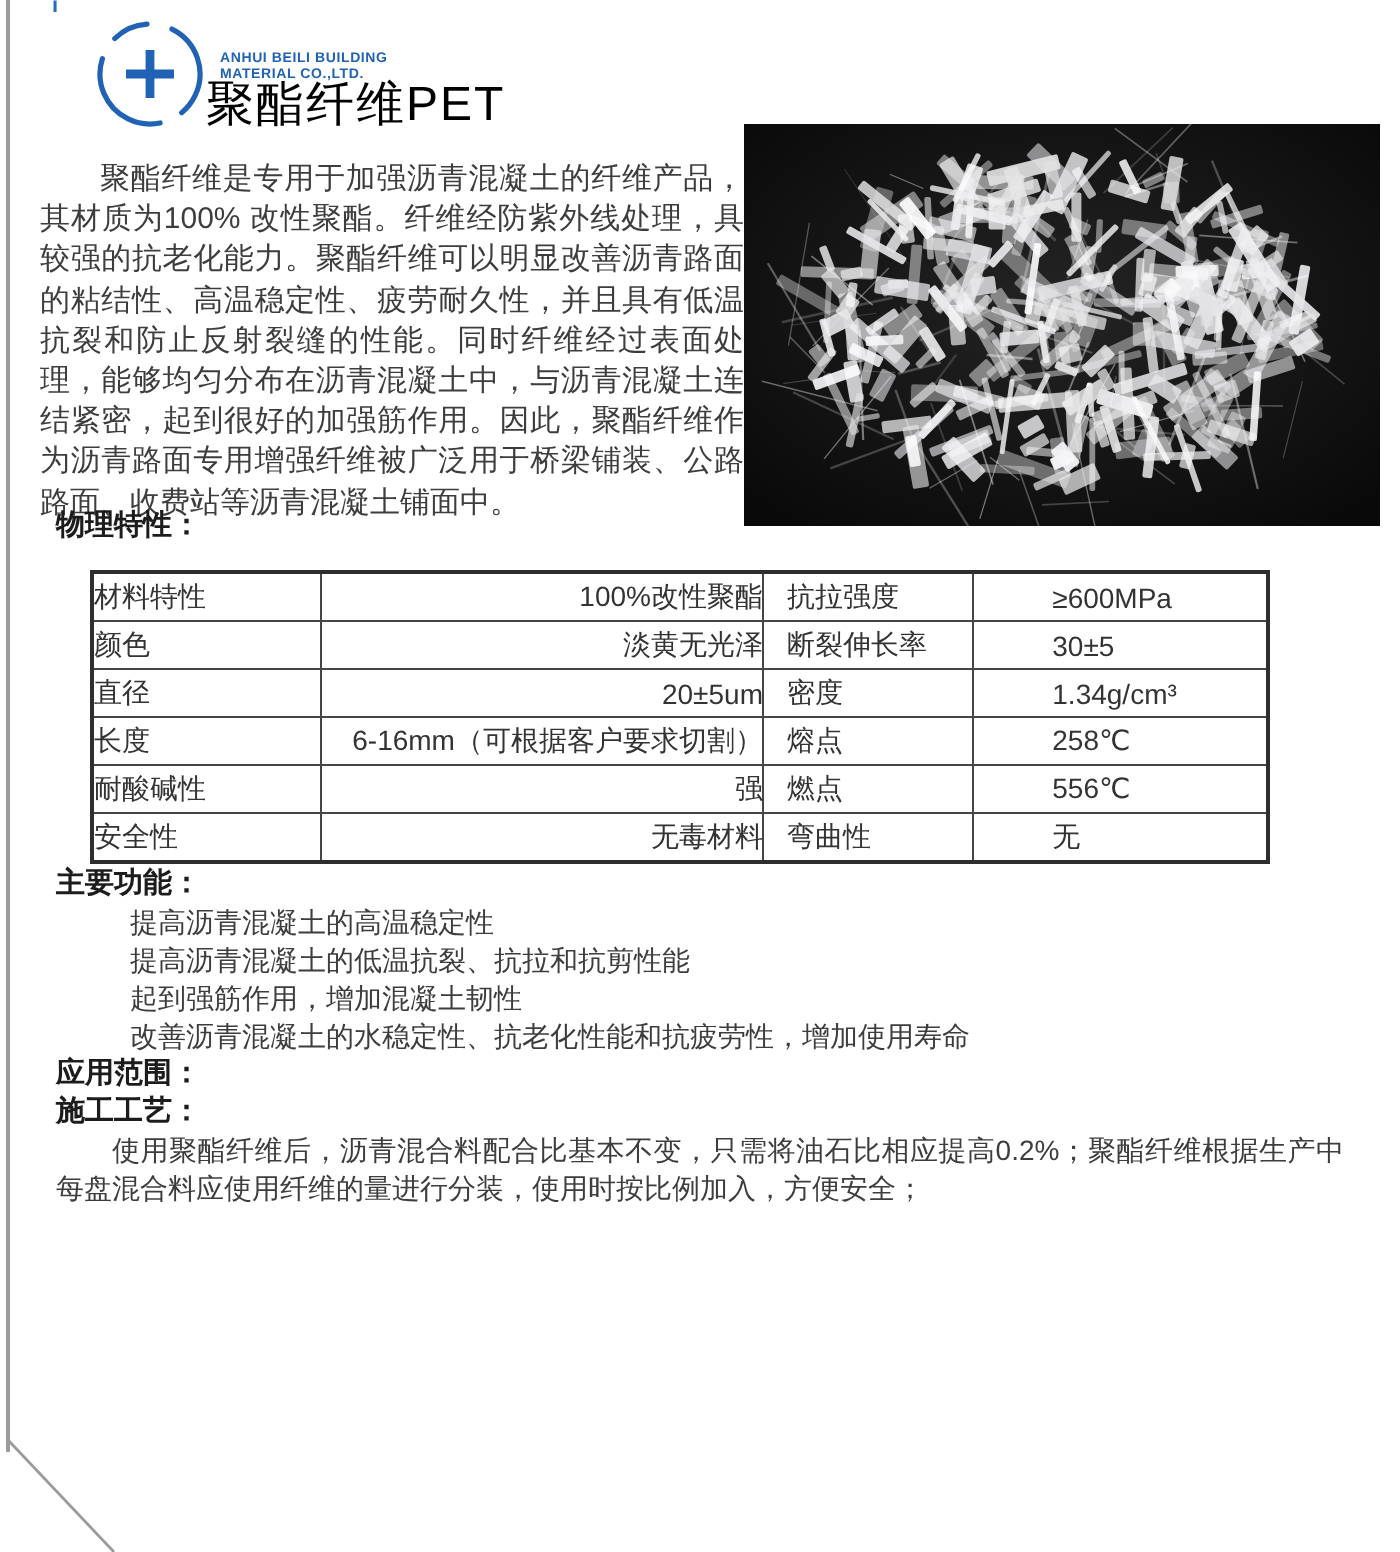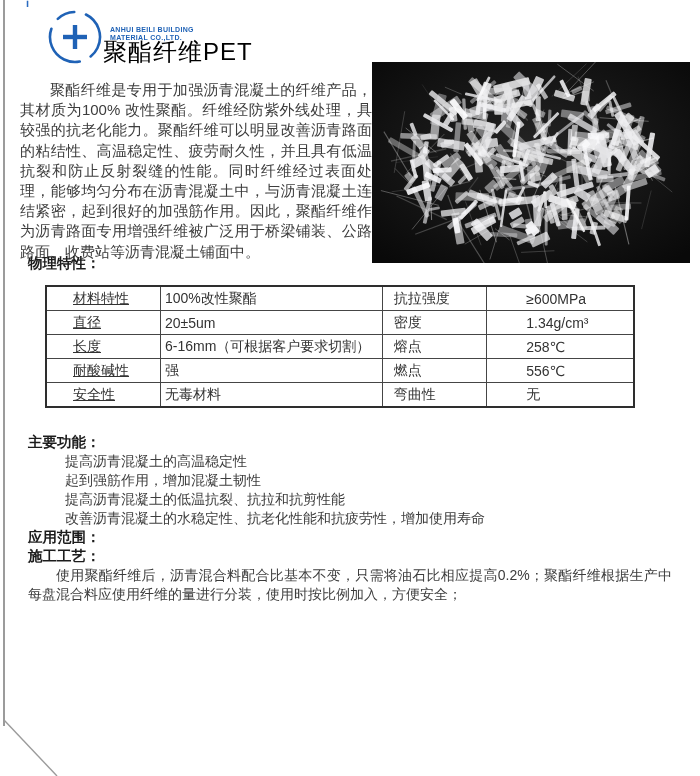--- a/index.html
+++ b/index.html
@@ -20,22 +20,22 @@
     text-align:justify;text-indent:2em;color:#3d3d3d;}
   
   .photo{position:absolute;left:372px;top:62px;width:318px;height:201px;background:#0d0d0d;}
   .photo svg{display:block;width:100%;height:100%;}
   
   .phys-h{position:absolute;left:28px;top:255px;font-family:Liberation Mono, monospace;}
   .section-h{font-size:14.5px;font-weight:bold;color:#1c1c1c;line-height:19px;}
   .spec-table{position:absolute;left:45px;top:285px;width:590px;border-collapse:collapse;
     border:2px solid #2e2e2e;font-size:14px;color:#333;}
   .spec-table td{border:1px solid #454545;height:23px;padding:0;white-space:nowrap;}
-  .spec-table td.p1{padding-left:26px;text-decoration:underline;}
-  .spec-table td.v1{padding-left:4px;}
+  .spec-table td.p1{}
+  .spec-table td.v1{padding-left:4px;text-align:right;}
   .spec-table td.p2{padding-left:11px;margin-left:34px;}
   .spec-table td.v2{padding-left:39px;}
   
   .bottom{position:absolute;left:28px;top:433px;width:644px;font-size:14px;line-height:19px;color:#3d3d3d;}
   .bottom ul{margin:0;padding:0 0 0 37px;list-style:none;}
   .bottom li{line-height:19px;}
   .dosage b{font-size:14.5px;color:#1c1c1c;}
   .proc{margin:0;text-indent:2em;text-align:justify;}
 </style>
 </head>
@@ -457,20 +457,26 @@
         <col style="width:148px">
       </colgroup>
     <tbody>
       <tr>
         <td class="p1">材料特性</td>
         <td class="v1">100%改性聚酯</td>
         <td class="p2">抗拉强度</td>
         <td class="v2">≥600MPa</td>
       </tr>
       <tr>
+        <td class="p1">颜色</td>
+        <td class="v1">淡黄无光泽</td>
+        <td class="p2">断裂伸长率</td>
+        <td class="v2">30±5</td>
+      </tr>
+      <tr>
         <td class="p1">直径</td>
         <td class="v1">20±5um</td>
         <td class="p2">密度</td>
         <td class="v2">1.34g/cm³</td>
       </tr>
       <tr>
         <td class="p1">长度</td>
         <td class="v1">6-16mm（可根据客户要求切割）</td>
         <td class="p2">熔点</td>
         <td class="v2">258℃</td>
@@ -487,22 +493,22 @@
         <td class="p2">弯曲性</td>
         <td class="v2">无</td>
       </tr>
     </tbody>
   </table>
 
   <div class="bottom">
     <div class="section-h">主要功能：</div>
     <ul>
       <li>提高沥青混凝土的高温稳定性</li>
+      <li>提高沥青混凝土的低温抗裂、抗拉和抗剪性能</li>
       <li>起到强筋作用，增加混凝土韧性</li>
-      <li>提高沥青混凝土的低温抗裂、抗拉和抗剪性能</li>
       <li>改善沥青混凝土的水稳定性、抗老化性能和抗疲劳性，增加使用寿命</li>
     </ul>
     <div class="section-h">应用范围：</div>
     <div class="section-h">施工工艺：</div>
     <p class="proc">使用聚酯纤维后，沥青混合料配合比基本不变，只需将油石比相应提高0.2%；聚酯纤维根据生产中每盘混合料应使用纤维的量进行分装，使用时按比例加入，方便安全；</p>
   </div>
 
 </div>
 
 </body></html>

